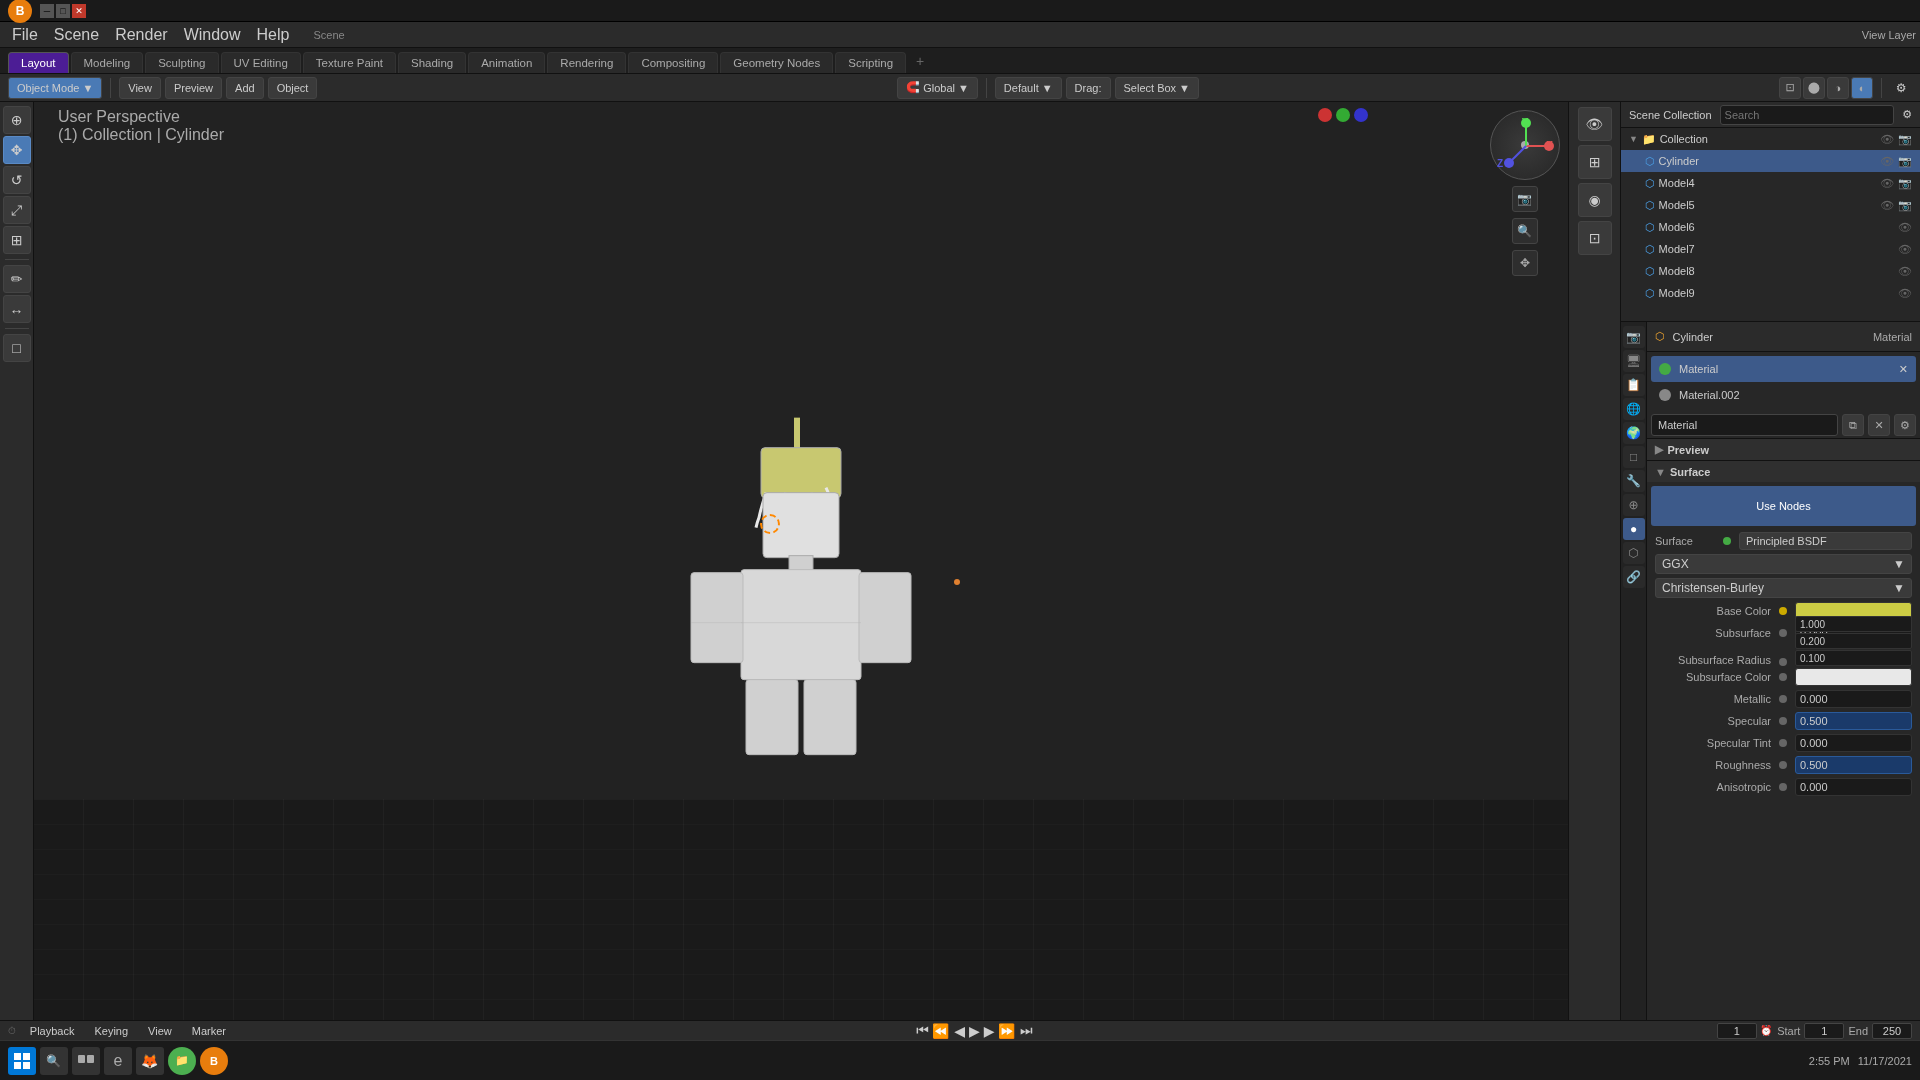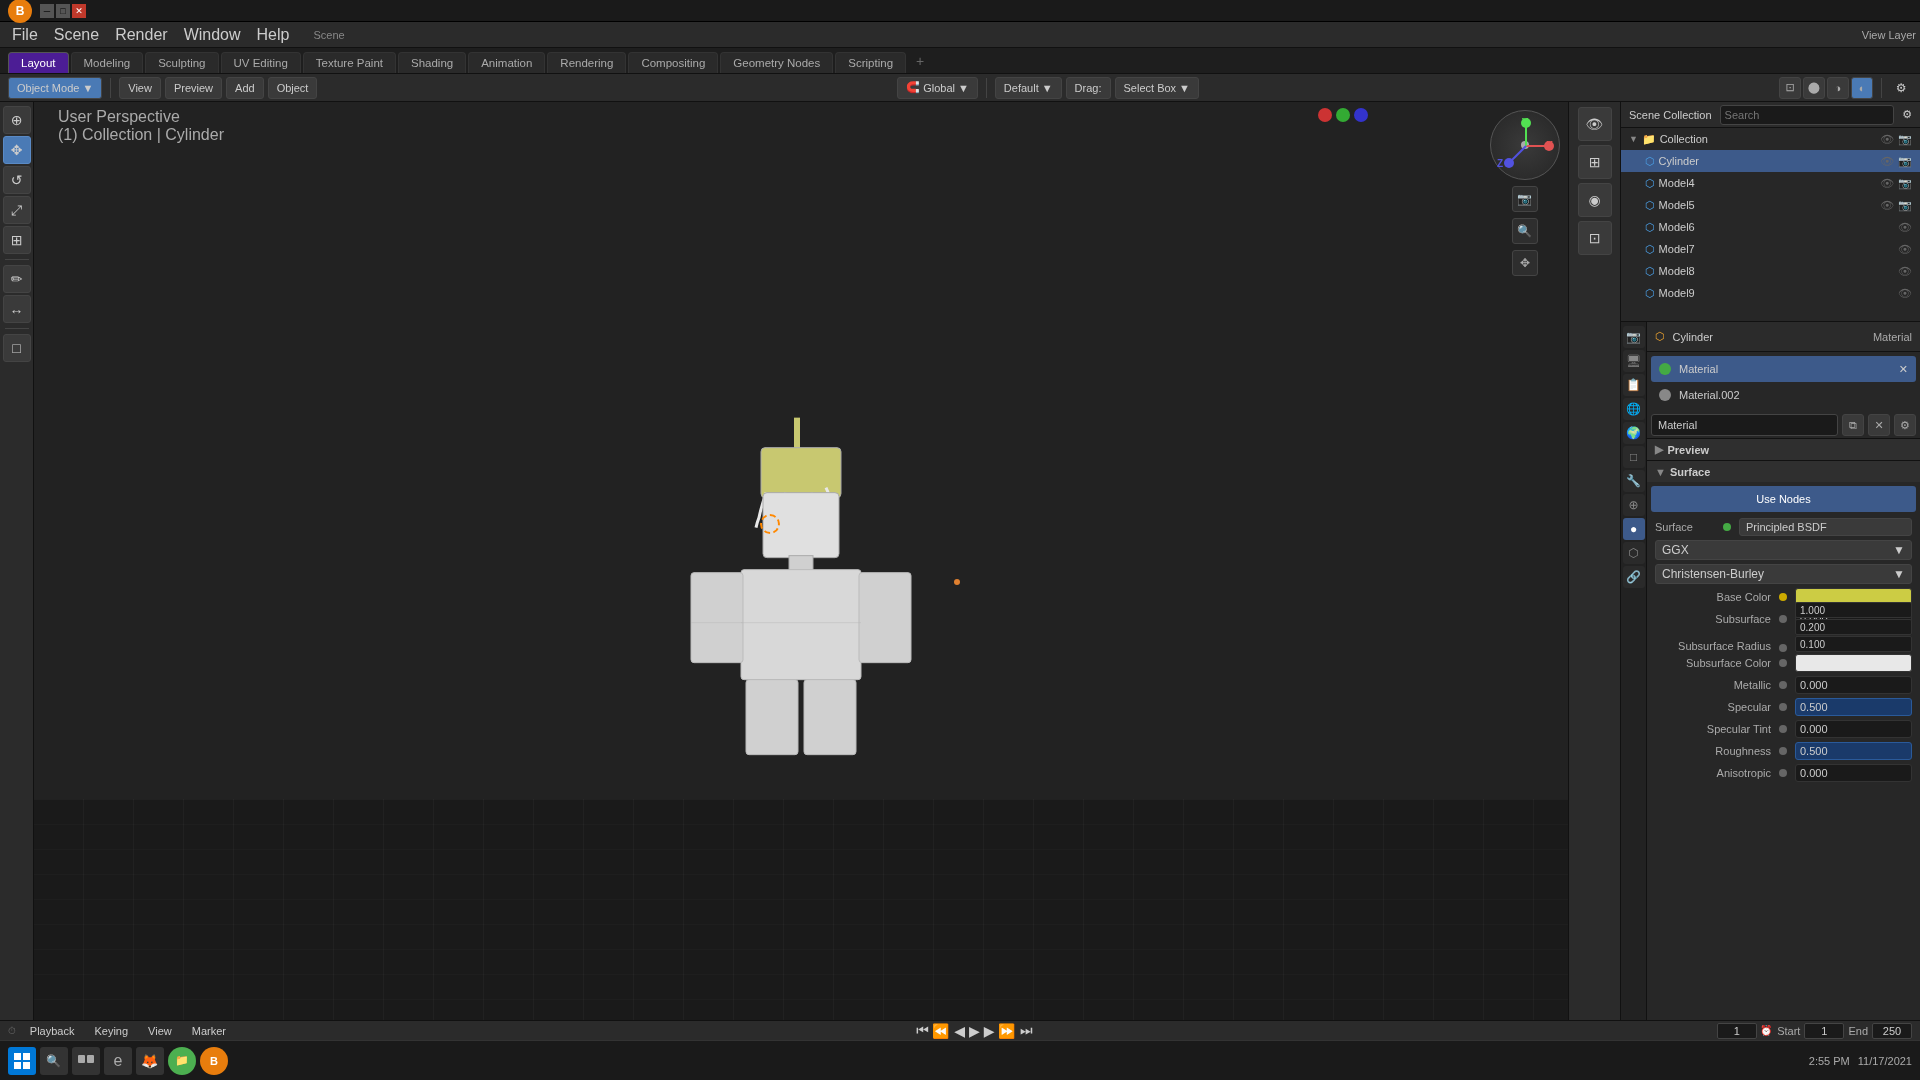--- a/index.html
+++ b/index.html
@@ -330,21 +330,21 @@
       border-radius: 3px;
       cursor: pointer;
       display: flex;
       align-items: center;
       justify-content: center;
       color: #aaa;
       font-size: 11px;
     }
     .use-nodes-btn {
       margin: 4px;
-      height: 26px;
+      height: 40px;
       background: #3d5a8a;
       border: none;
       border-radius: 3px;
       color: #fff;
       cursor: pointer;
       font-size: 11px;
       width: calc(100% - 8px);
       display: flex;
       align-items: center;
       justify-content: center;

